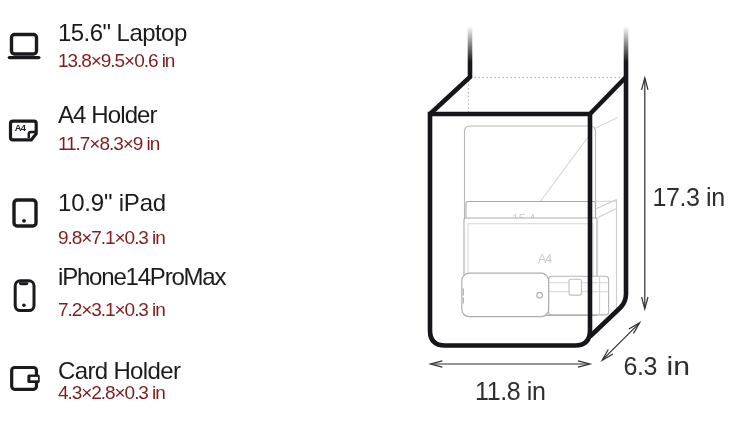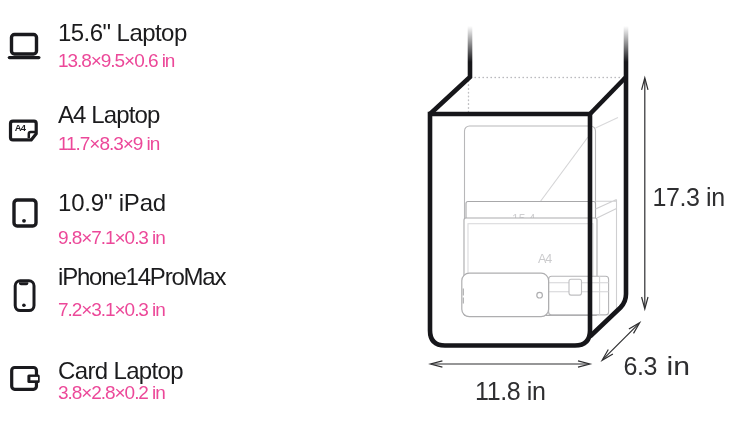--- a/index.html
+++ b/index.html
@@ -1,20 +1,20 @@
 <!DOCTYPE html>
 <html><head>
 <meta charset="utf-8">
 <style>
   html,body{margin:0;padding:0;background:#fff;}
   #stage{position:relative;width:750px;height:426px;background:#fff;overflow:hidden;
          font-family:"Liberation Sans",sans-serif;}
   .icon{position:absolute;left:0;top:0;}
   .tt{position:absolute;left:58px;font-size:24px;color:#1b1b1d;line-height:1;white-space:nowrap;letter-spacing:0.4px;}
-  .st{position:absolute;left:58px;font-size:19px;color:#ec4899;line-height:1;white-space:nowrap;letter-spacing:-1.05px;text-align:right;}
+  .st{position:absolute;left:58px;font-size:19px;color:#7f1d1d;line-height:1;white-space:nowrap;letter-spacing:-1.05px;text-align:right;}
 </style>
 </head>
 <body>
 <div id="stage">
 
   <div>
 
     <svg class="icon" style="left:6px;top:31px" width="38" height="31" viewBox="0 0 38 31">
       <rect x="5.5" y="3.5" width="25" height="19.5" rx="3" fill="none" stroke="#1a1a1e" stroke-width="3.4"></rect>
       <rect x="1.7" y="24.9" width="32.8" height="3.4" rx="1.7" fill="#1a1a1e"></rect>
@@ -23,21 +23,21 @@
     <div class="tt" style="top:21.2px;letter-spacing:-0.55px">15.6" Laptop</div>
 
     <div class="st" style="top:50.6px">13.8×9.5×0.6 in</div>
 
     <svg class="icon" style="left:6px;top:117.5px" width="40" height="27" viewBox="0 0 40 27">
       <path d="M7 3.2 H28 Q30.2 3.2 30.2 5.4 V15.8 L25.2 21.9 H7 Q4.5 21.9 4.5 19.4 V5.4 Q4.5 3.2 7 3.2 Z" fill="none" stroke="#1a1a1e" stroke-width="3.2" stroke-linejoin="round"></path>
       <path d="M30.2 14 H24.7 Q22.8 14 22.8 15.9 V20" fill="none" stroke="#1a1a1e" stroke-width="2.5"></path>
       <text x="8.8" y="13.2" font-size="9.4" font-weight="bold" fill="#1a1a1e" font-family="Liberation Sans,sans-serif" letter-spacing="-0.7">A4</text>
     </svg>
 
-    <div class="tt" style="top:102.9px;letter-spacing:-0.9px">A4 Laptop</div>
+    <div class="tt" style="top:102.9px;letter-spacing:-0.9px">A4 Holder</div>
 
     <div class="st" style="top:134.4px">11.7×8.3×9 in</div>
 
     <svg class="icon" style="left:6px;top:196px" width="38" height="34" viewBox="0 0 38 34">
       <rect x="8" y="4" width="22" height="26" rx="3.2" fill="none" stroke="#1a1a1e" stroke-width="3.4"></rect>
       <circle cx="18" cy="24.8" r="1.9" fill="#1a1a1e"></circle>
     </svg>
 
     <div class="tt" style="top:191.4px;letter-spacing:-0.2px">10.9" iPad</div>
 
@@ -52,23 +52,23 @@
     <div class="tt" style="top:265px;letter-spacing:-1.2px">iPhone14ProMax</div>
 
     <div class="st" style="top:299.9px">7.2×3.1×0.3 in</div>
 
     <svg class="icon" style="left:6px;top:362px" width="44" height="32" viewBox="0 0 44 32">
       <rect x="5.7" y="5.5" width="24.75" height="21.8" rx="3" fill="none" stroke="#1a1a1e" stroke-width="3.2"></rect>
       <rect x="21.4" y="12.4" width="12.3" height="8.5" rx="1.5" fill="#1a1a1e"></rect>
       <rect x="24.4" y="14.9" width="7.6" height="3.4" fill="#fff"></rect>
     </svg>
 
-    <div class="tt" style="top:358.6px;letter-spacing:-0.65px">Card Laptop</div>
+    <div class="tt" style="top:358.6px;letter-spacing:-0.65px">Card Holder</div>
 
-    <div class="st" style="top:382.9px">3.8×2.8×0.2 in</div>
+    <div class="st" style="top:382.9px">4.3×2.8×0.3 in</div>
   </div>
 
   <svg width="750" height="426" viewBox="0 0 750 426" style="position:absolute;left:0;top:0">
     <defs>
       <linearGradient id="fadeL" x1="0" y1="26" x2="0" y2="62" gradientUnits="userSpaceOnUse">
         <stop offset="0" stop-color="#16161a" stop-opacity="0"></stop>
         <stop offset="1" stop-color="#16161a" stop-opacity="1"></stop>
       </linearGradient>
     </defs>
 

